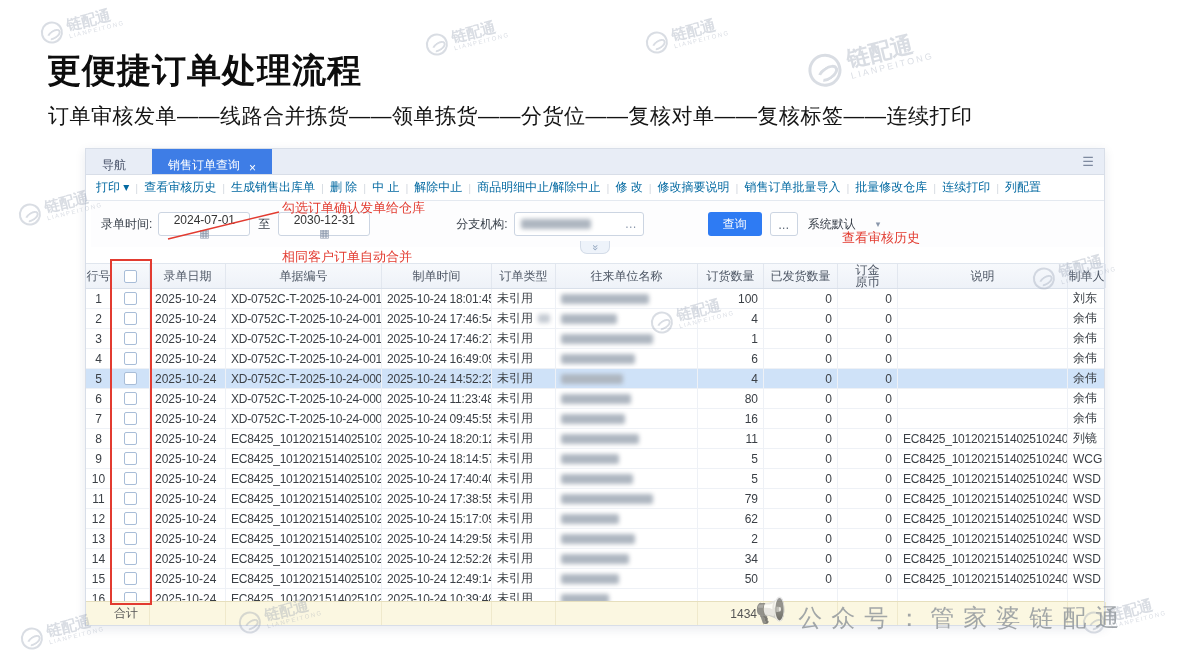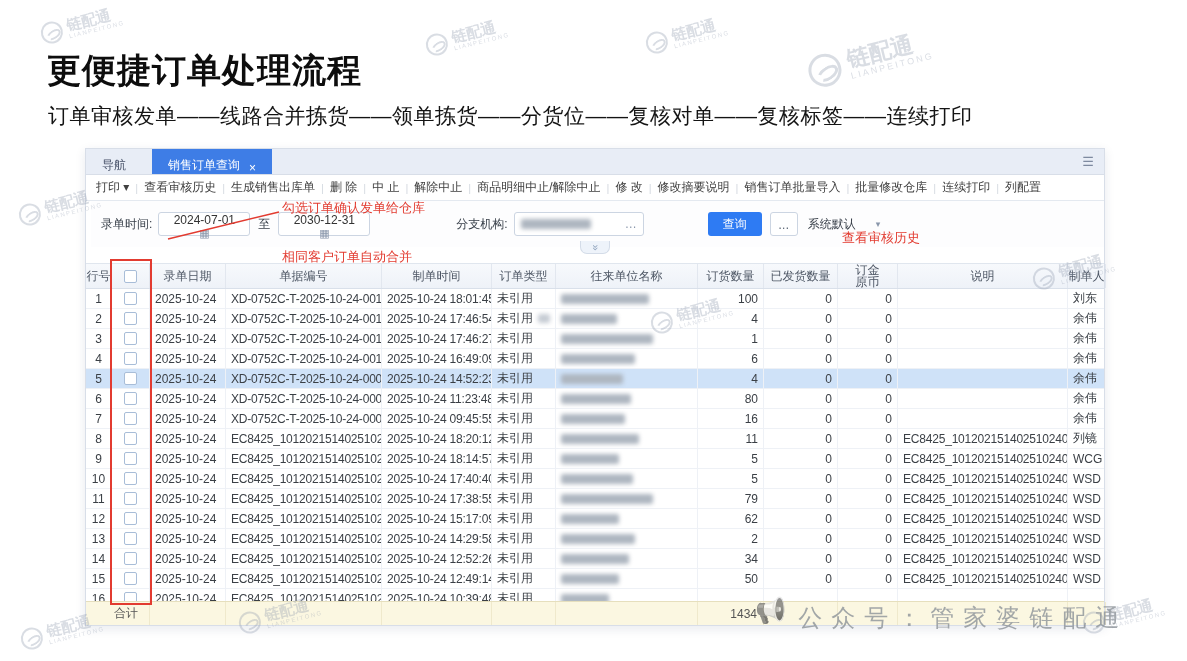--- a/index.html
+++ b/index.html
@@ -15,21 +15,21 @@
     border:1px solid #d8dee8; box-shadow:0 3px 10px rgba(30,50,90,.10); font-size:12px; color:#3a3f45; }
 
   .tabbar { position:absolute; left:0; top:0; right:0; height:26px; background:#e8edf6; border-bottom:1px solid #d8dee8; display:flex; align-items:stretch; }
   .tab { display:flex; align-items:flex-end; padding:0 16px; font-size:12px; color:#49536a; }
   .tab.active { background:#3e7de6; color:#fff; margin-left:10px; }
   .tab .close { margin-left:9px; font-size:12px; line-height:1; }
   .tabbar-right { margin-left:auto; display:flex; align-items:center; padding:0 10px; color:#7e8aa0; font-size:13px; }
 
   .toolbar { position:absolute; left:0; top:26px; right:0; height:26px; background:#fff; border-bottom:1px solid #e4e9f0;
     display:flex; align-items:center; padding:0 6px; white-space:nowrap; overflow:hidden; }
-  .tb-btn { background:none; border:none; font:inherit; font-size:12px; color:#404040; padding:0 4px; cursor:pointer; }
+  .tb-btn { background:none; border:none; font:inherit; font-size:12px; color:#0369a1; padding:0 4px; cursor:pointer; }
   .tb-sep { color:#d5dae1; margin:0 2px; font-size:11px; }
 
   
   .filterbar { position:absolute; left:5px; top:52px; right:0; height:46px; background:#fdfdfe; display:flex; align-items:center; padding:0 10px; }
   .f-label { color:#39404a; margin-right:6px; white-space:nowrap; }
   .f-input { width:92px; height:24px; border:1px solid #ccd5e2; border-radius:3px; background:#fff;
     display:flex; align-items:center; justify-content:space-between; padding:0 6px; color:#333;flex-direction:column; }
   .cal { color:#8a97ab; font-size:11px; }
   .f-to { margin:0 8px; color:#39404a; }
   .branch-label { margin-left:86px; }

